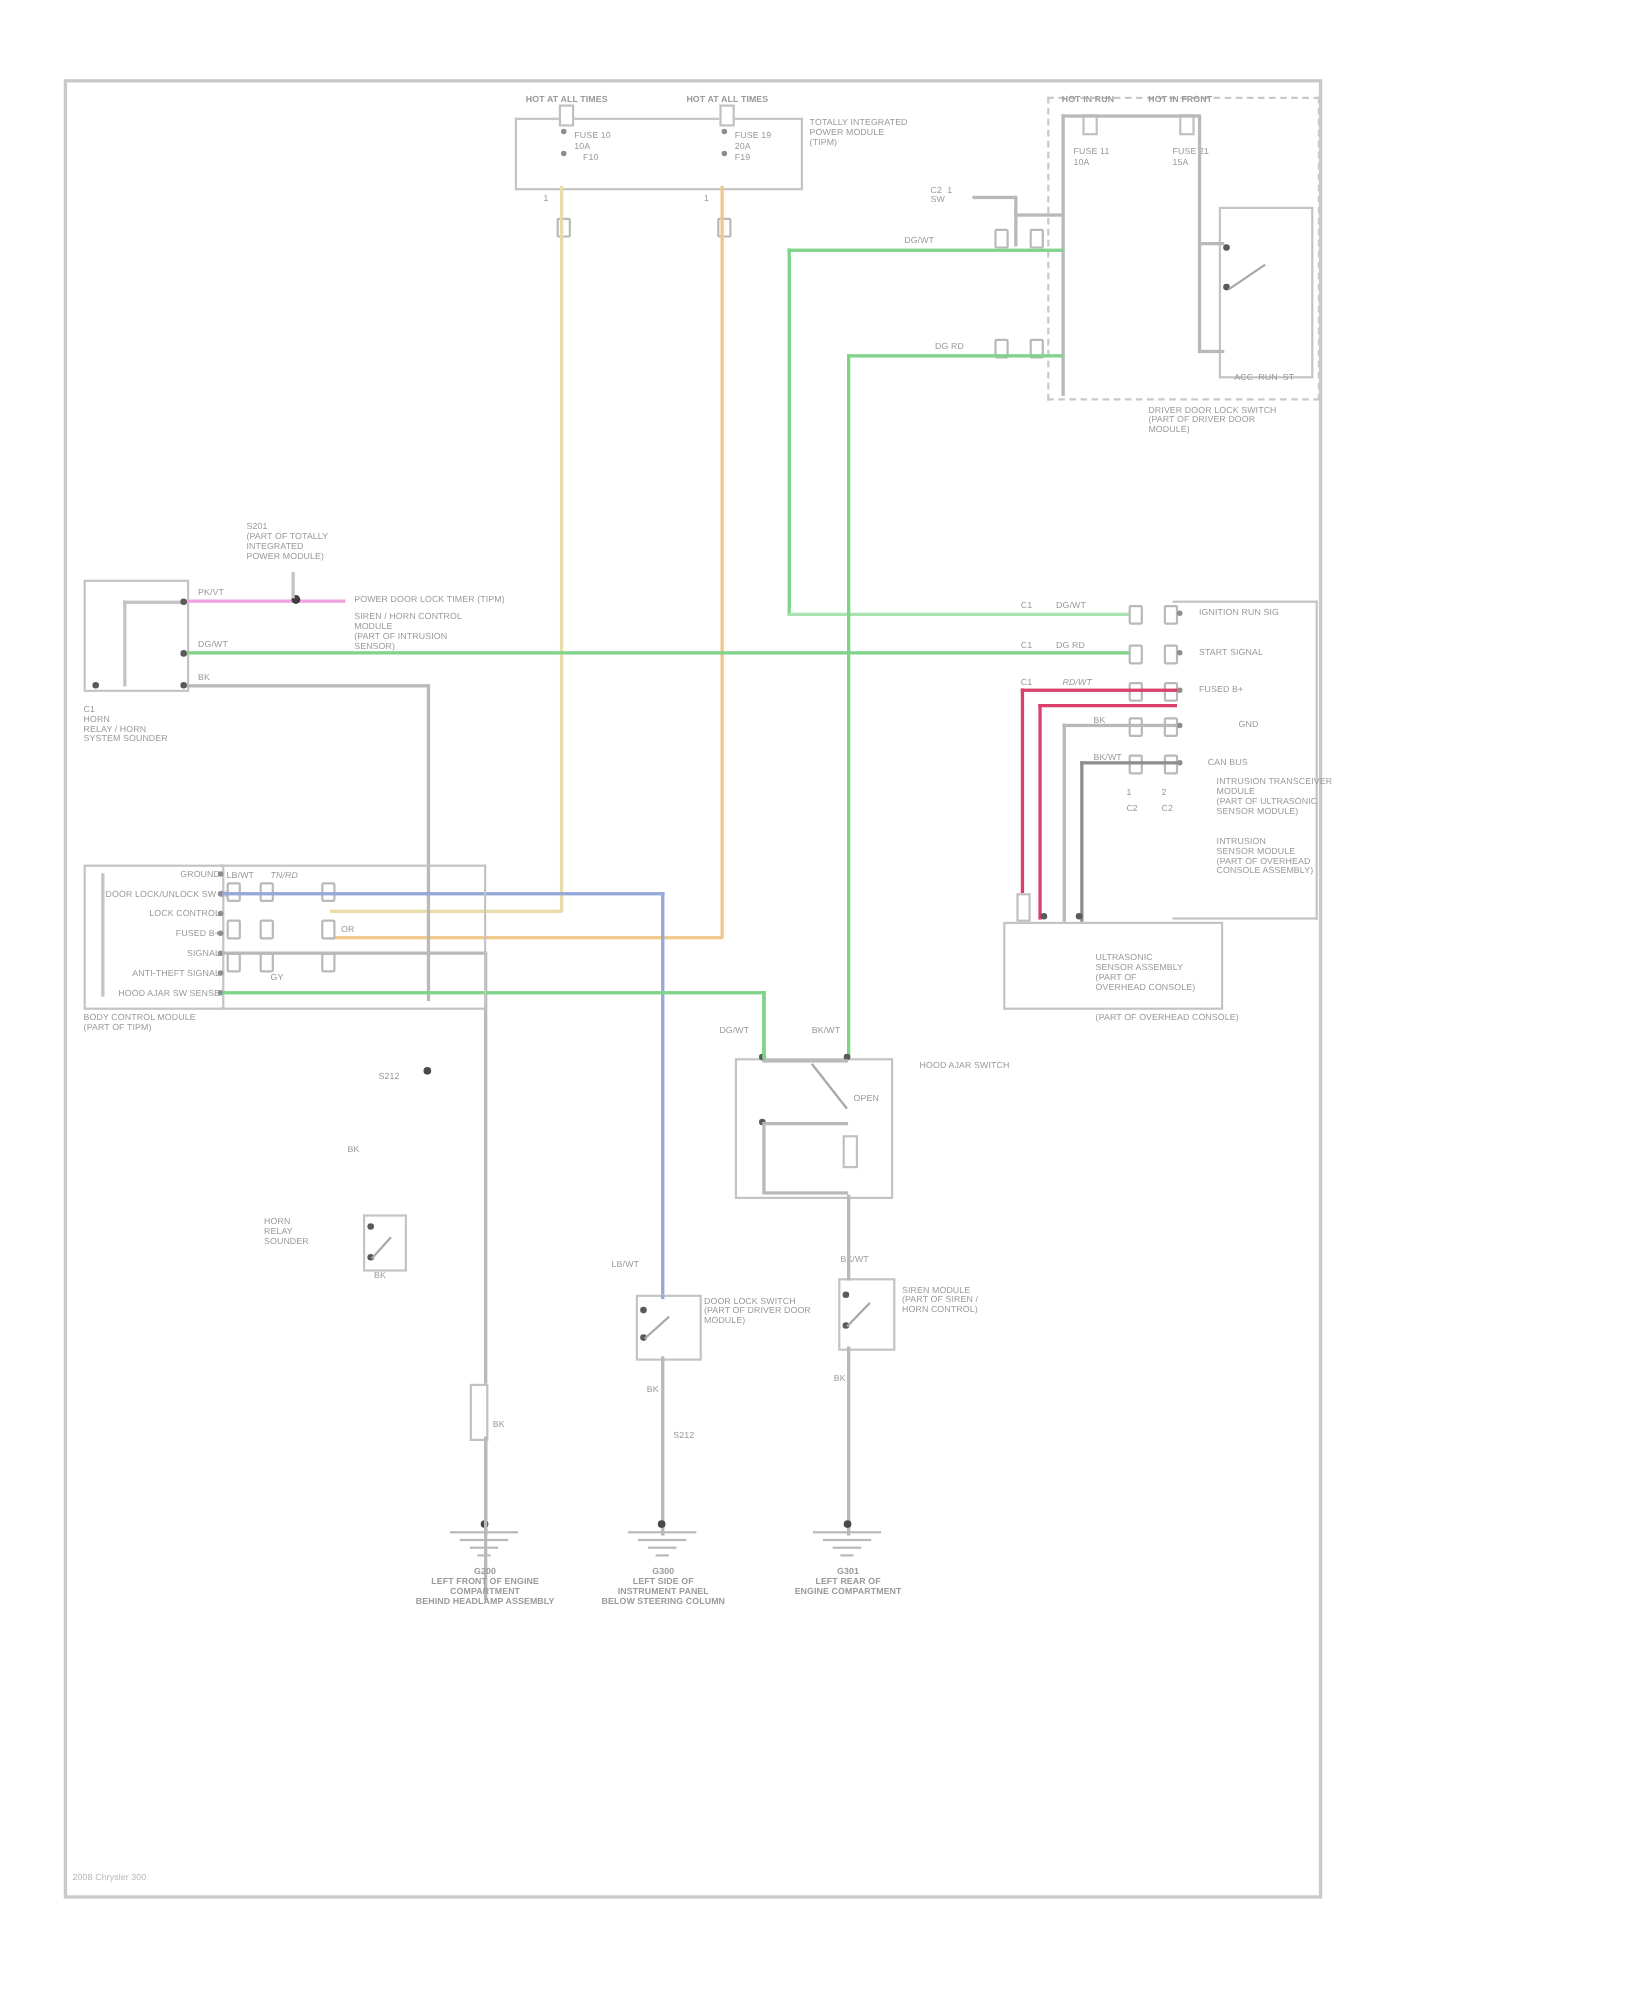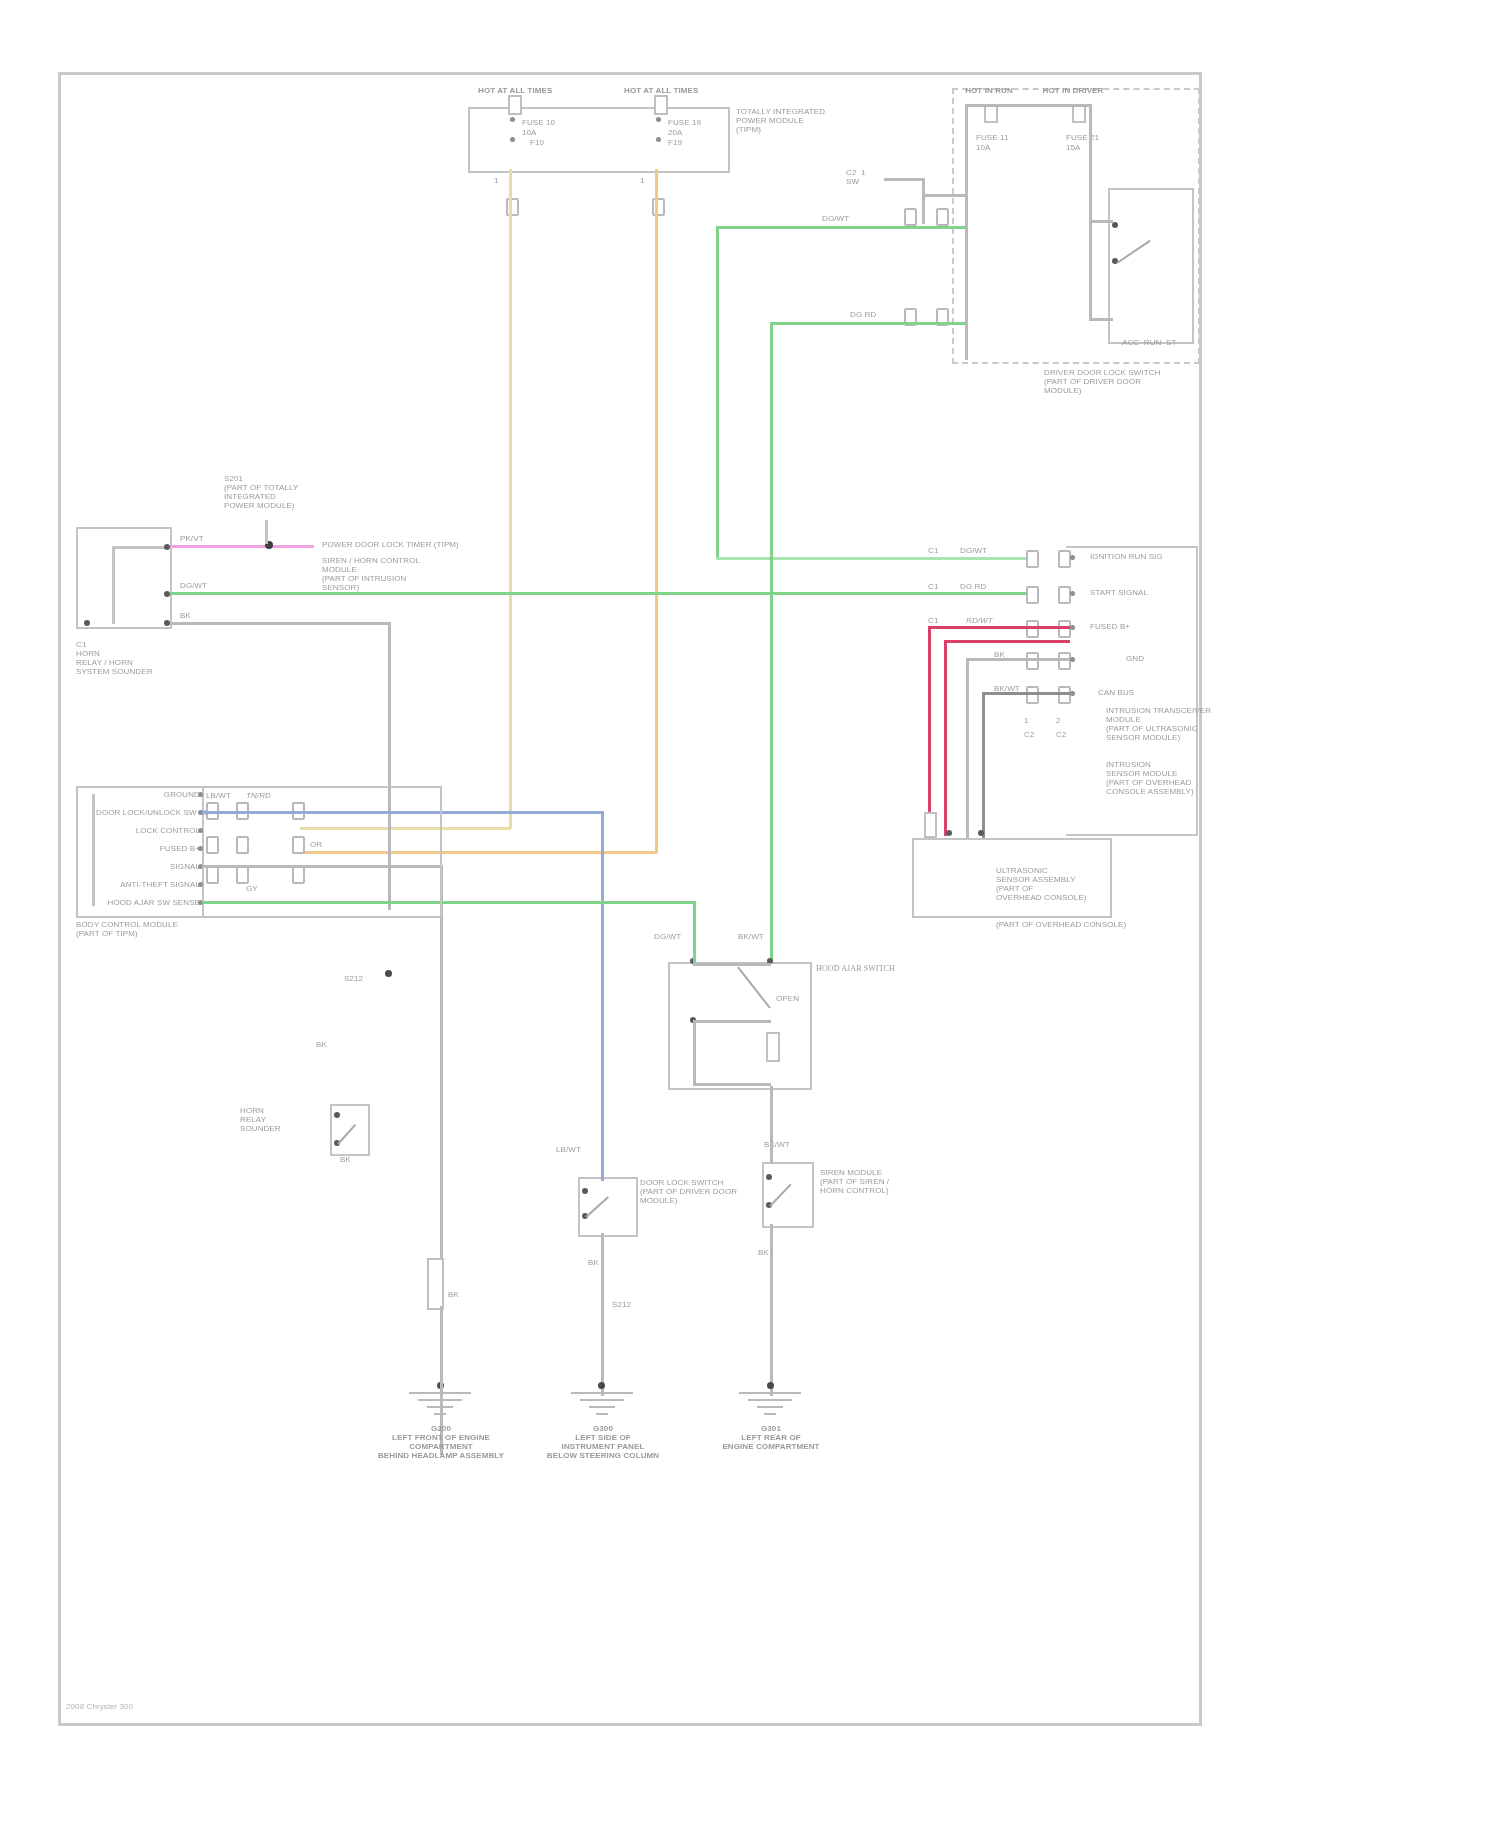--- a/index.html
+++ b/index.html
@@ -86,21 +86,21 @@
 
   <div class="w wv" style="left:509px;top:169px;height:660px;background:#e8dca8;"></div>
   <div class="w wh" style="left:300px;top:827px;width:211px;height:3px;background:#e8dca8;"></div>
 
   <div class="w wv" style="left:655px;top:169px;height:684px;background:#f0c88a;"></div>
   <div class="w wh" style="left:300px;top:851px;width:357px;height:3px;background:#f0c88a;"></div>
 
   <div class="boxd" style="left:952px;top:88px;width:244px;height:272px;"></div>
 
   <div class="t c" style="left:956px;top:86px;width:66px;">HOT IN RUN</div>
-  <div class="t c" style="left:1040px;top:86px;width:66px;">HOT IN DRIVER</div>
+  <div class="t c" style="left:1040px;top:86px;width:66px;">HOT IN FRONT</div>
 
   <div class="fuse" style="left:984px;top:104px;width:10px;height:15px;"></div>
   <div class="t" style="left:976px;top:133px;">FUSE 11</div>
   <div class="t" style="left:976px;top:143px;">10A</div>
 
   <div class="fuse" style="left:1072px;top:104px;width:10px;height:15px;"></div>
   <div class="t" style="left:1066px;top:133px;">FUSE 21</div>
   <div class="t" style="left:1066px;top:143px;">15A</div>
 
   <div class="w wv" style="left:965px;top:104px;height:256px;background:#b9b9b9;"></div>
@@ -310,21 +310,21 @@
   <div class="arm" style="left:770px;top:1007px;width:52px;transform:rotate(-128deg);"></div>
   <div class="t" style="left:776px;top:994px;">OPEN</div>
 
   <div class="w wh" style="left:693px;top:1020px;width:78px;background:#b9b9b9;"></div>
   <div class="pinb" style="left:690px;top:1017px;"></div>
   <div class="w wv" style="left:693px;top:1020px;height:64px;background:#b9b9b9;"></div>
   <div class="w wh" style="left:693px;top:1083px;width:78px;background:#b9b9b9;"></div>
 
   <div class="fuse" style="left:766px;top:1032px;width:10px;height:26px;"></div>
 
-  <div class="t" style="left:816px;top:964px;white-space:pre;font-family:Liberation Serif, serif;">HOOD AJAR SWITCH</div>
+  <div class="t" style="left:836px;top:964px;white-space:pre;">HOOD AJAR SWITCH</div>
 
   <div class="w wv" style="left:693px;top:901px;height:62px;background:#7fd48a;"></div>
 
   <div class="box" style="left:578px;top:1177px;width:56px;height:56px;"></div>
   <div class="t" style="left:556px;top:1145px;">LB/WT</div>
   <div class="pinb" style="left:582px;top:1188px;"></div>
   <div class="pinb" style="left:582px;top:1213px;"></div>
   <div class="arm" style="left:586px;top:1216px;width:30px;transform:rotate(-42deg);"></div>
   <div class="t" style="left:640px;top:1178px;white-space:pre;">DOOR LOCK SWITCH
 (PART OF DRIVER DOOR

